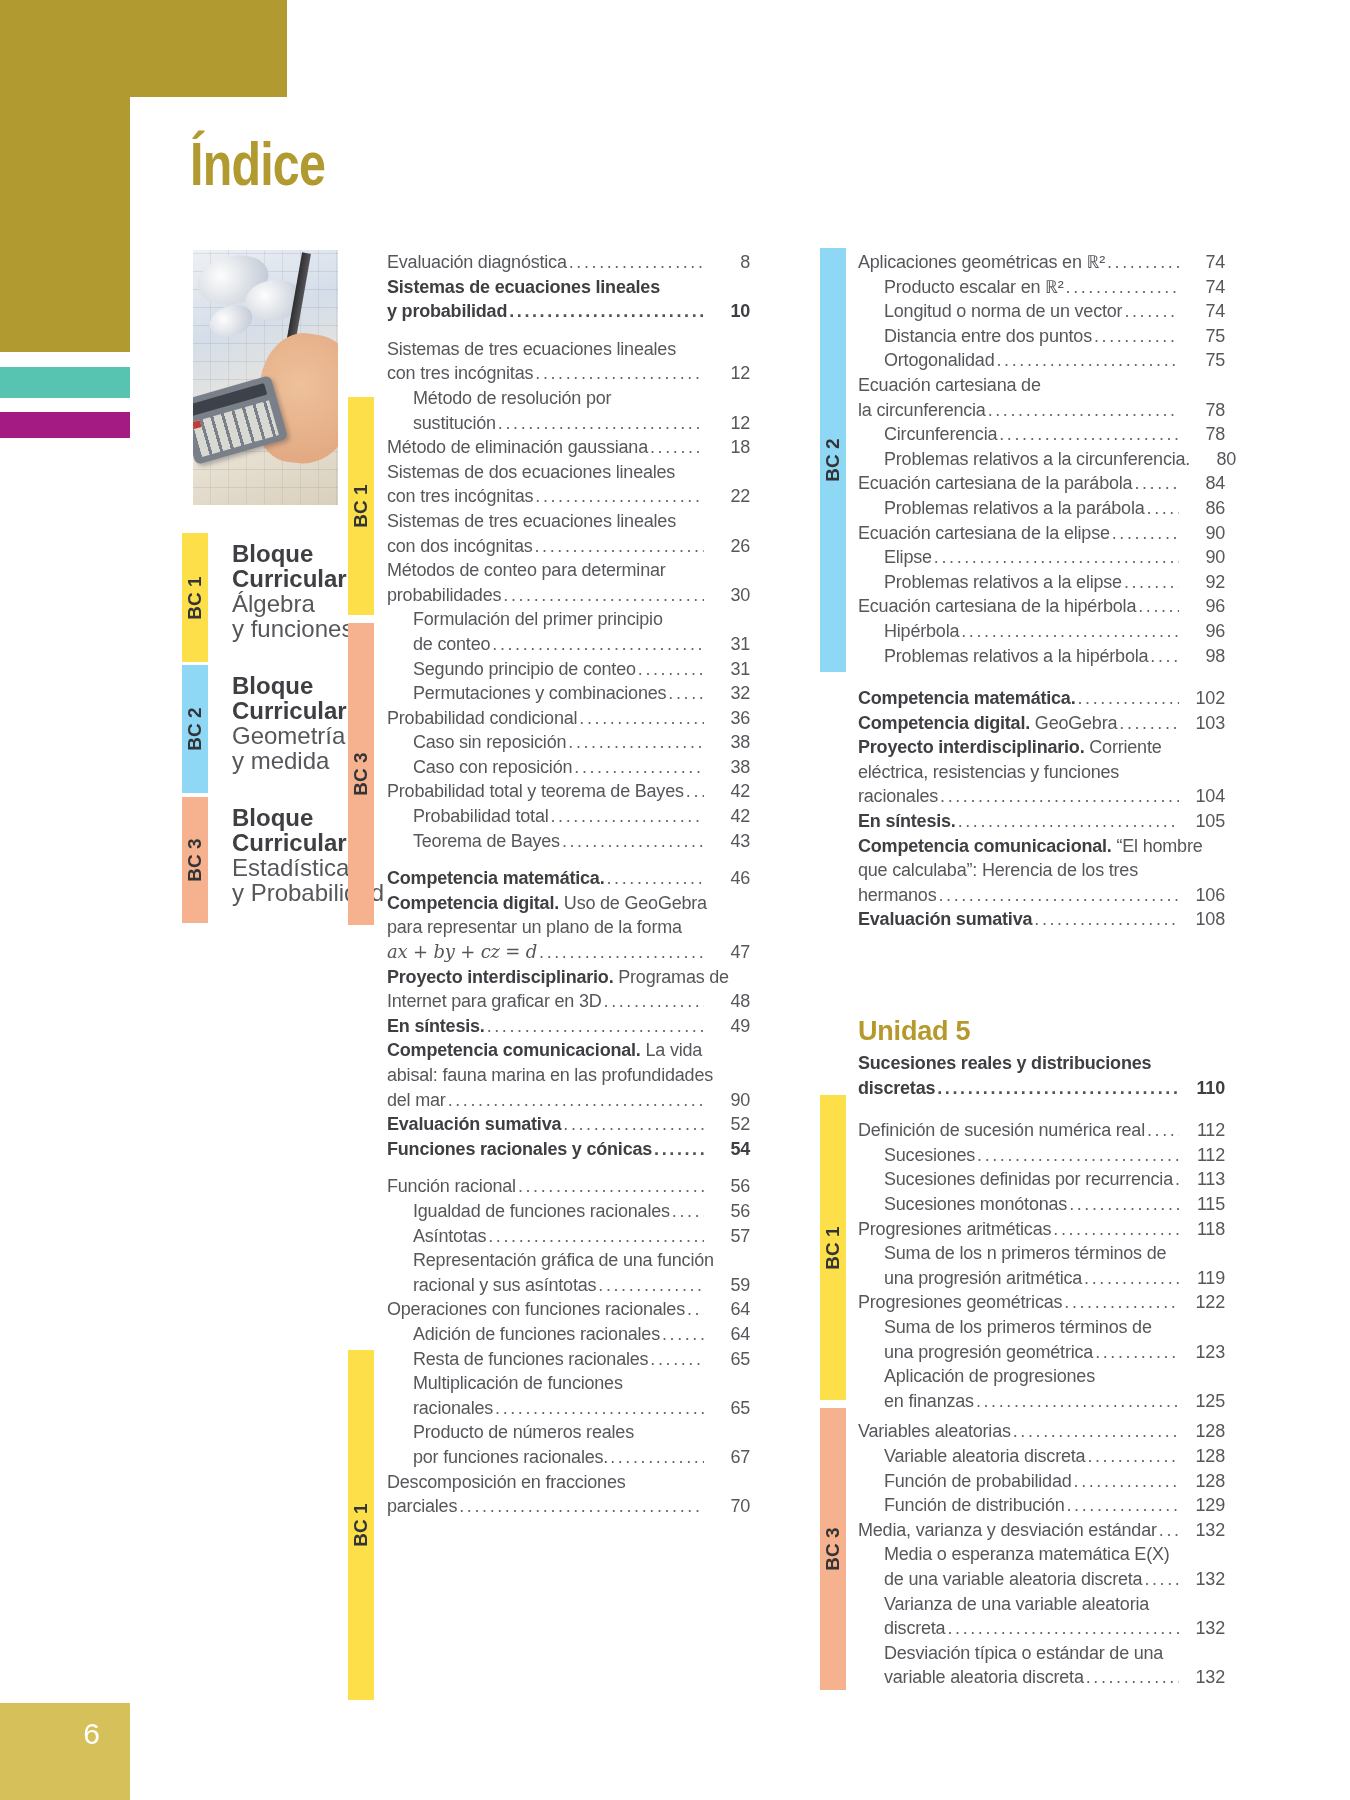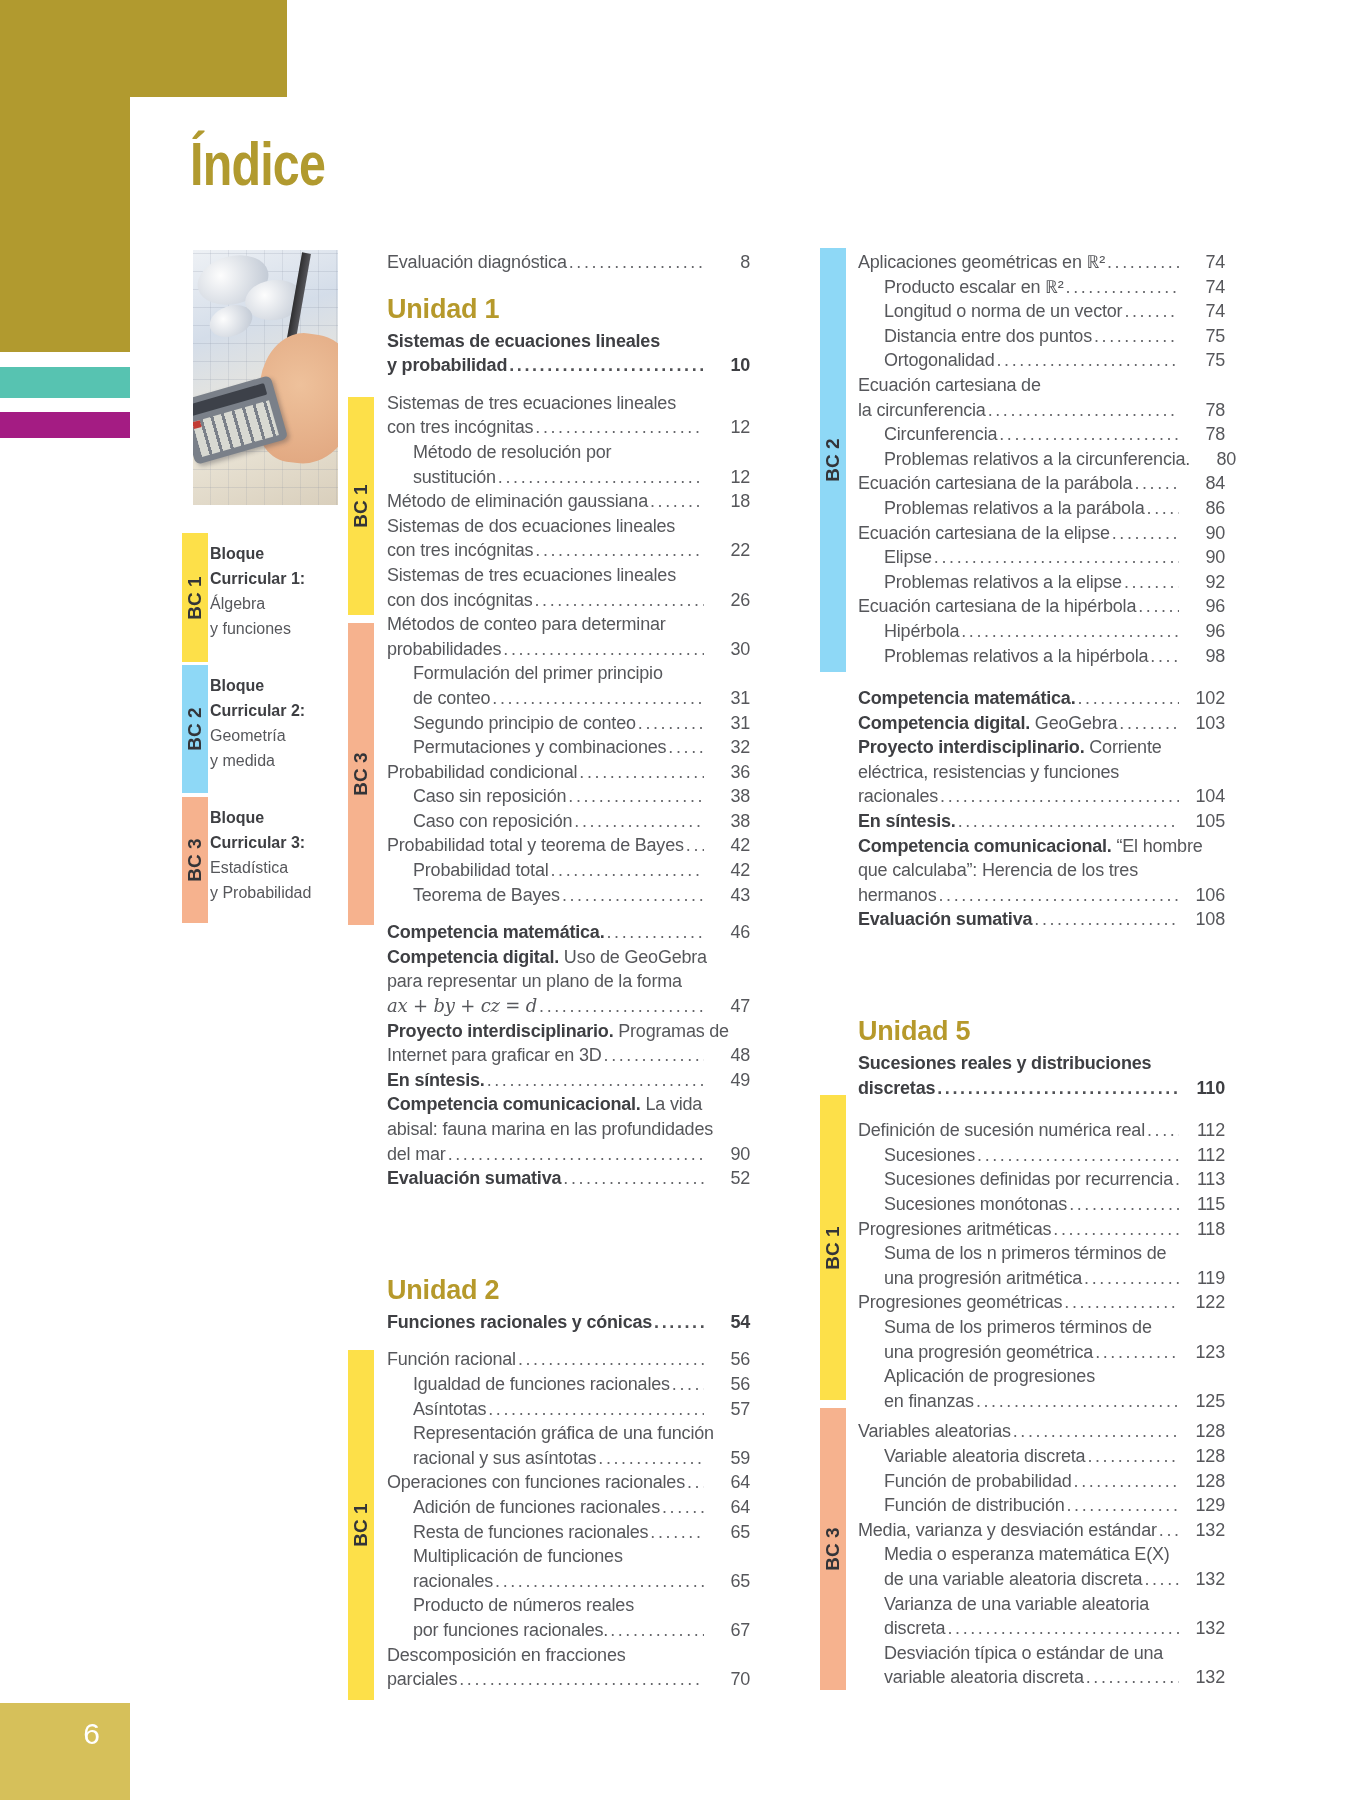--- a/index.html
+++ b/index.html
@@ -41,21 +41,21 @@
   .pencil{position:absolute;right:40px;top:2px;width:9px;height:150px;background:linear-gradient(90deg,#2e2e30,#55555a);
           transform:rotate(10deg);}
   .pencil::after{content:"";position:absolute;left:0;bottom:-14px;border-left:4.5px solid transparent;
           border-right:4.5px solid transparent;border-top:14px solid #caa06a;}
 
   
   .legend-item{position:absolute;display:flex;}
   .legend-bar{width:26px;display:flex;align-items:center;justify-content:center;}
   .c-yellow{background:#fde049;} .c-blue{background:#8ed8f6;} .c-salmon{background:#f6b28e;}
   .bc-label{transform:rotate(-90deg);white-space:nowrap;font-weight:700;font-size:19px;color:#333438;}
-  .legend-text{padding:8px 0 0 2px;font-size:16px;line-height:25px;color:#56575b;}
+  .legend-text{padding:8px 0 0 24px;font-size:24px;line-height:25px;color:#56575b;}
   .legend-text .bold{font-weight:700;color:#3e3f43;}
 
   
   .bc-bar{position:absolute;width:26px;display:flex;align-items:center;justify-content:center;}
 
   
   .col{position:absolute;font-size:18px;line-height:24.6px;letter-spacing:-0.2px;}
   .row{display:flex;align-items:baseline;}
   .row .lbl{white-space:nowrap;}
   .row.ind{padding-left:26px;}
@@ -147,21 +147,20 @@
   <div class="bc-bar c-salmon" style="left:820px;top:1408px;height:282px;">
     <span class="bc-label">BC 3</span>
   </div>
 
   <div class="col" style="left:387px;top:250px;width:363px;">
       <div class="row">
         <span class="lbl">Evaluación diagnóstica</span>
         <span class="dots"></span>
         <span class="pg">8</span>
       </div>
-      <div class="unit">Unidad 1</div>
       <div class="row bold">
         <span class="lbl">Sistemas de ecuaciones lineales</span>
       </div>
       <div class="row bold">
         <span class="lbl">y probabilidad</span>
         <span class="dots"></span>
         <span class="pg pb">10</span>
       </div>
       <div class="row sp-sm">
         <span class="lbl">Sistemas de tres ecuaciones lineales</span>
@@ -294,21 +293,20 @@
       <div class="row">
         <span class="lbl">del mar</span>
         <span class="dots"></span>
         <span class="pg">90</span>
       </div>
       <div class="row">
         <span class="lbl"><b>Evaluación sumativa</b></span>
         <span class="dots"></span>
         <span class="pg">52</span>
       </div>
-      <div class="unit sp-xl">Unidad 2</div>
       <div class="row bold">
         <span class="lbl">Funciones racionales y cónicas</span>
         <span class="dots"></span>
         <span class="pg pb">54</span>
       </div>
       <div class="row sp-sm">
         <span class="lbl">Función racional</span>
         <span class="dots"></span>
         <span class="pg">56</span>
       </div>

